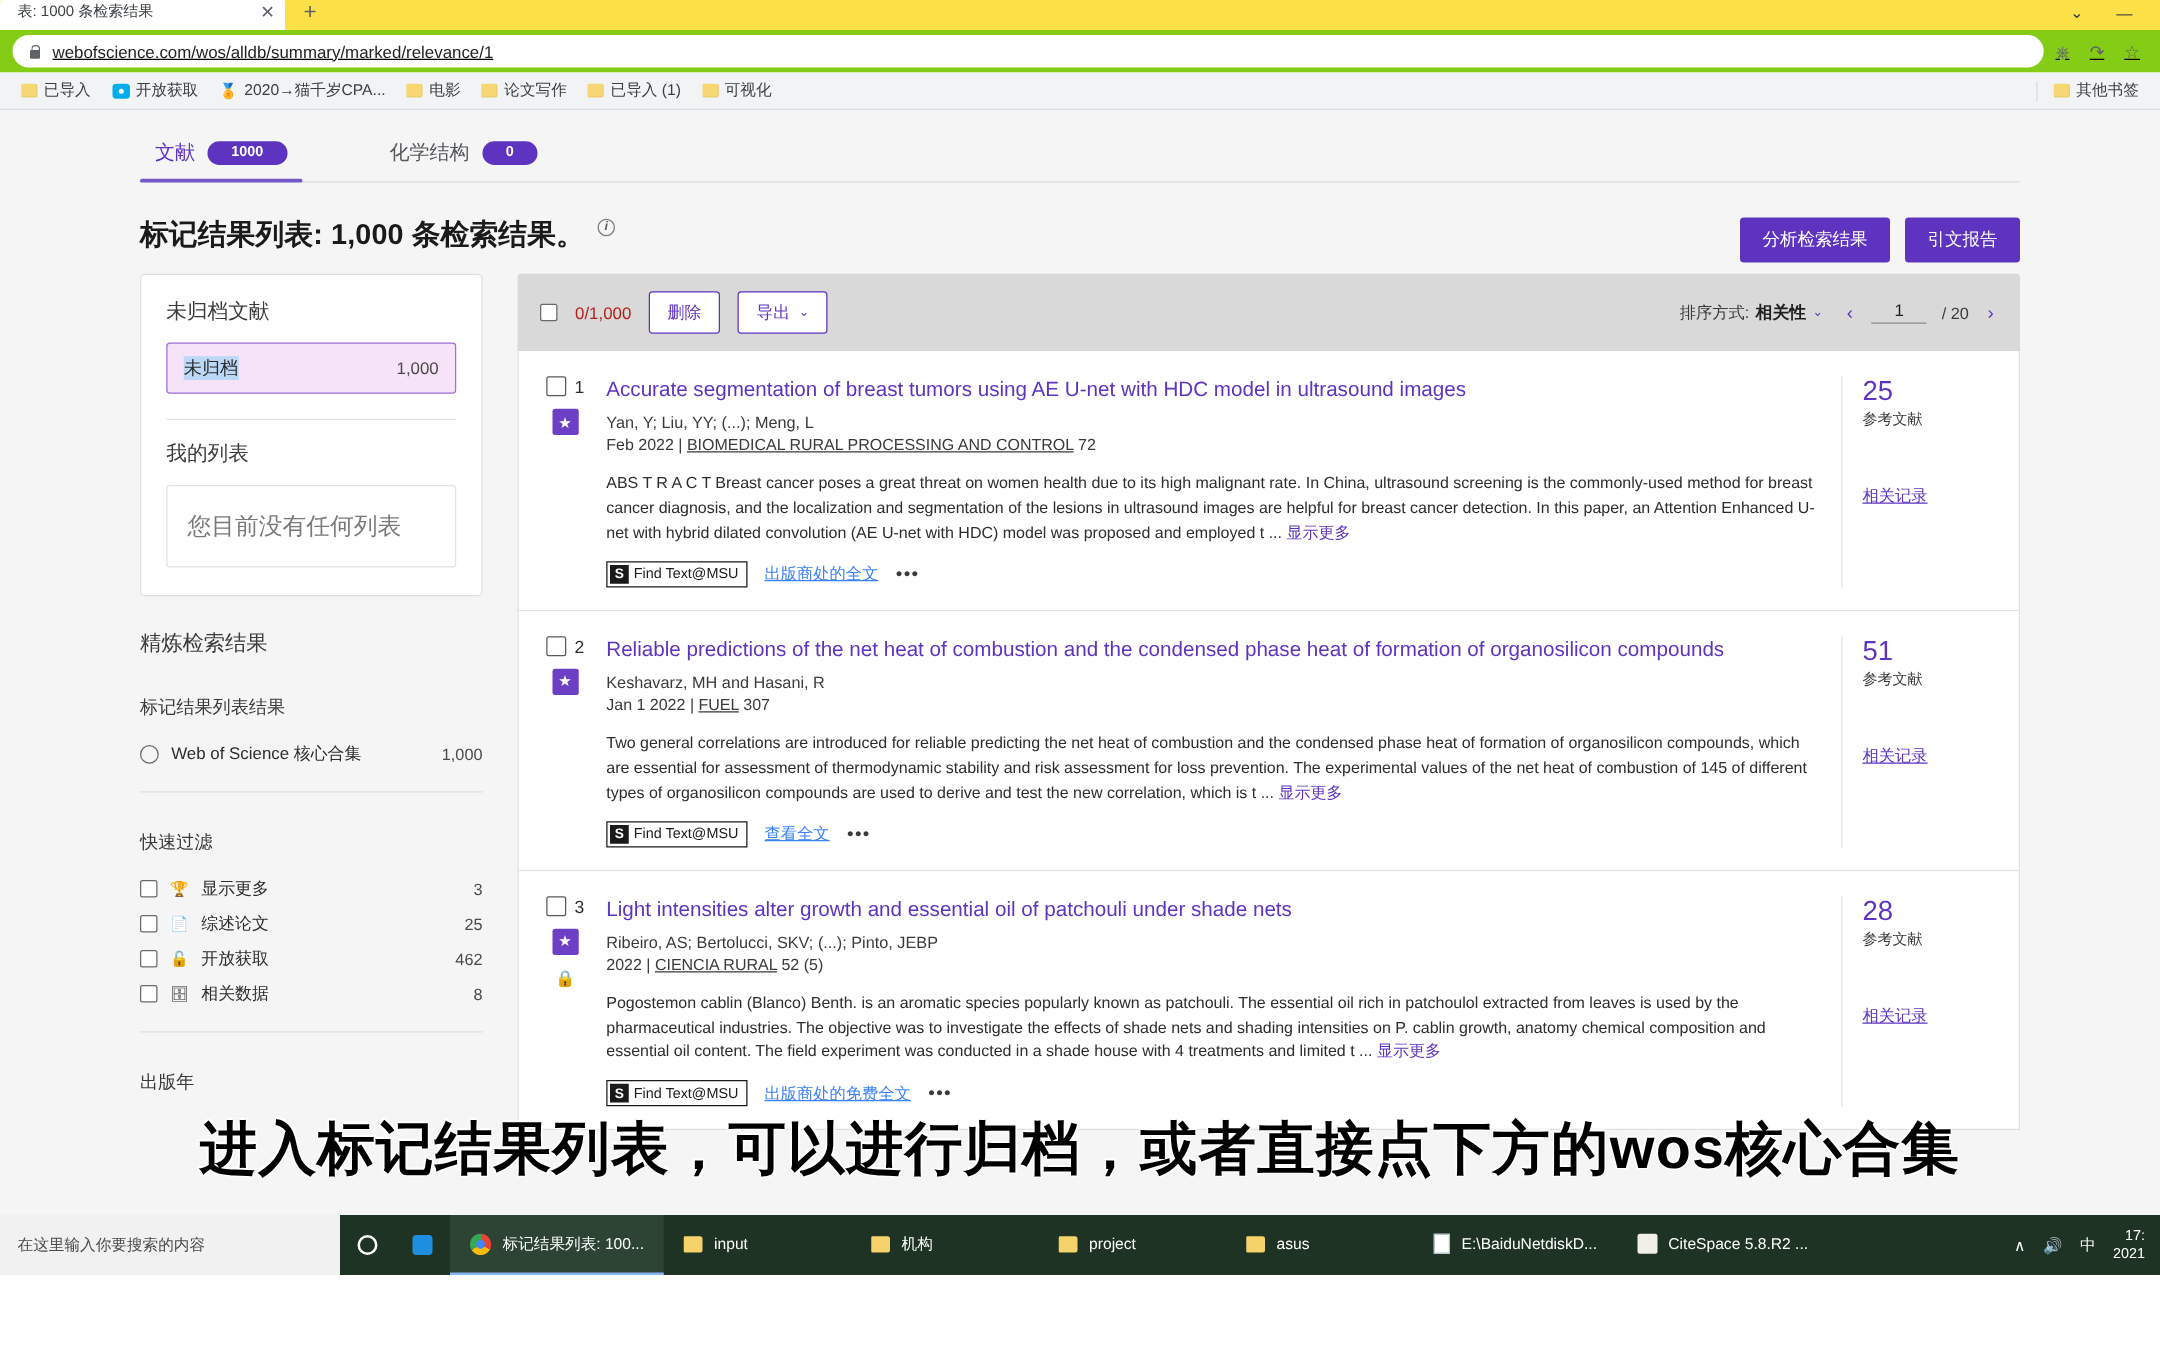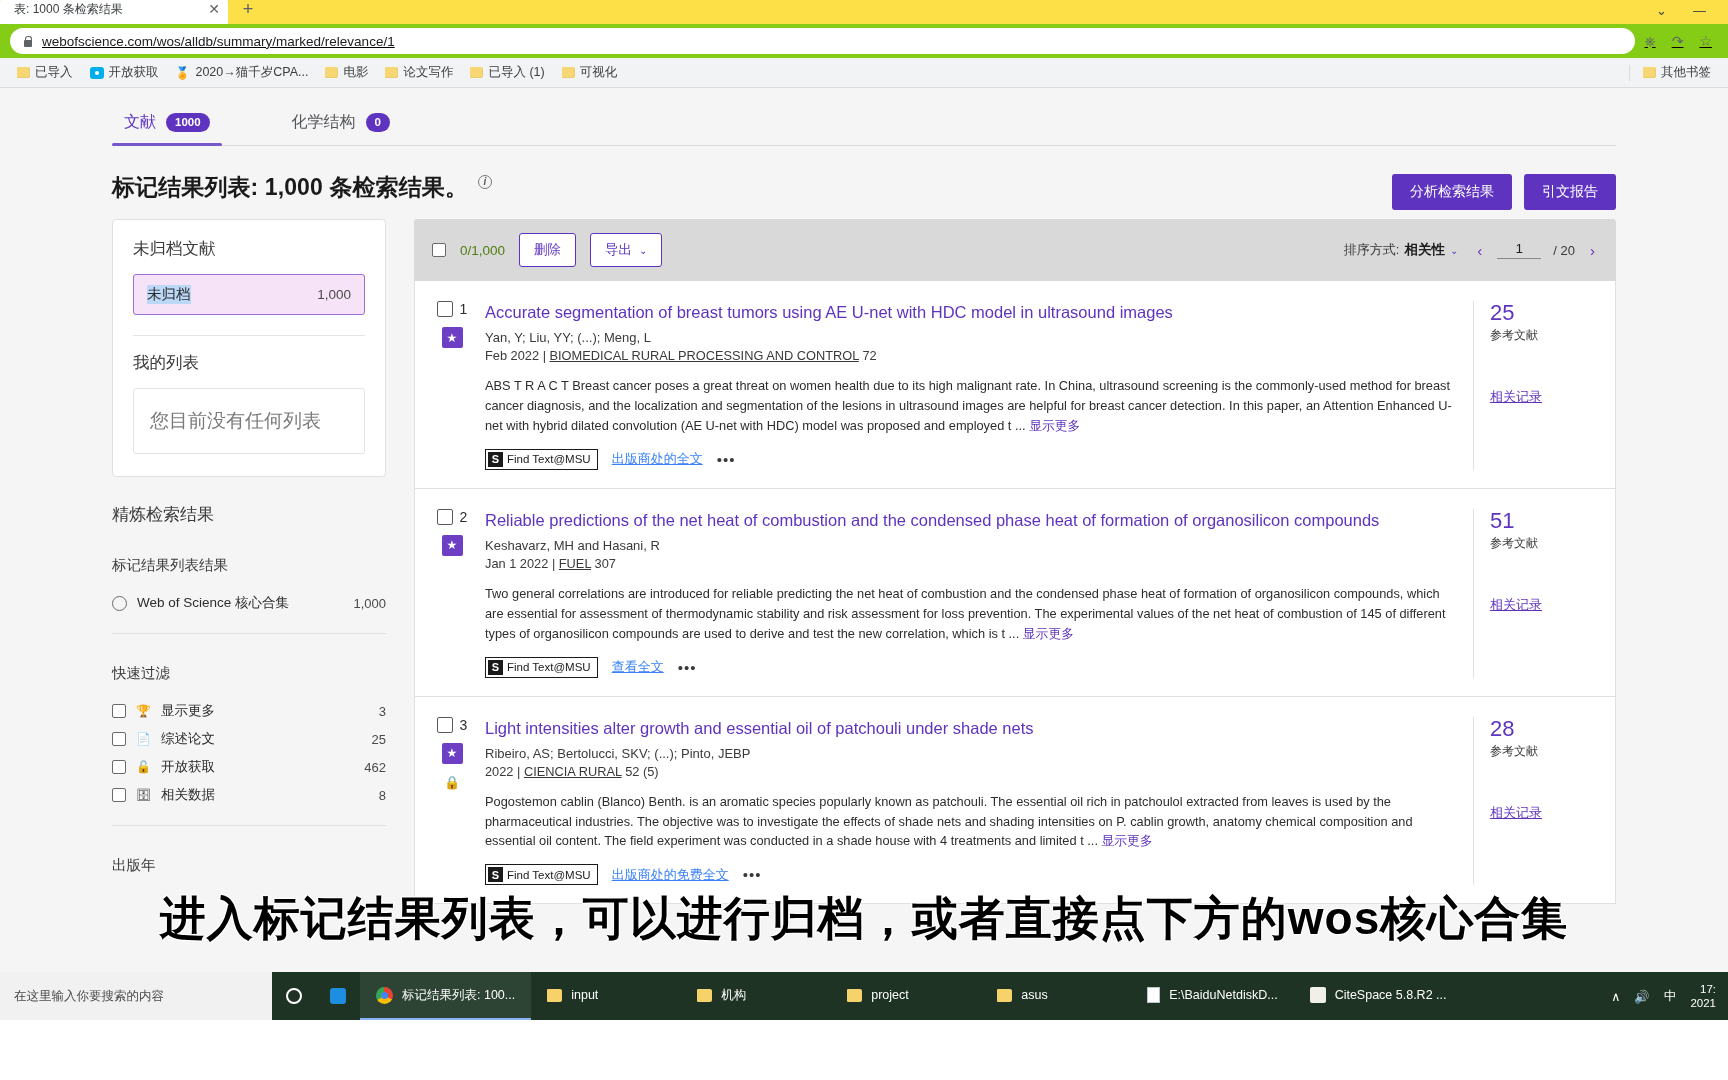--- a/index.html
+++ b/index.html
@@ -94,21 +94,21 @@
     padding: 6px 12px 12px 12px; font-size: 16px; color: #5e33bf;
     cursor: pointer; position: relative;
   }
   .wtab.inactive { color: #53565a; }
   .wtab.active::after {
     content: ""; position: absolute; left: 0; right: 0; bottom: -1px;
     height: 3px; background: #7558c9; border-radius: 2px;
   }
   .pill {
     background: #5e33bf; color: #fff; font-size: 11.5px; font-weight: bold;
-    border-radius: 10px; padding: 2px 9px; line-height: 1.3;
+    border-radius: 10px; padding: 2px 19px; line-height: 1.3;
   }
 
   .title-row {
     display: flex; align-items: flex-start; gap: 10px;
     padding-top: 26px; padding-bottom: 6px;
   }
   .page-title { font-size: 23px; font-weight: bold; color: #1a1a1a; letter-spacing: .1px; }
   .info-icon {
     width: 14px; height: 14px; border: 1.3px solid #7a7a7a; border-radius: 50%;
     font-size: 10px; color: #5a5a5a; text-align: center; line-height: 12px;
@@ -192,21 +192,21 @@
   .row-count { margin-left: auto; font-size: 13px; color: #4a4a4a; }
   .sec-hr { height: 1px; background: #e0e0e0; margin: 16px 0 0 0; }
   .qf-ico { font-size: 12px; width: 15px; text-align: center; flex: none; }
 
   
   .results { flex: 1; min-width: 0; }
   .results-toolbar {
     background: #d9d9d9; border-radius: 3px 3px 0 0;
     display: flex; align-items: center; padding: 14px 18px; gap: 14px;
   }
-  .sel-count { font-size: 13.5px; color: #4d7c0f; }
+  .sel-count { font-size: 13.5px; color: #b91c1c; }
   .btn-outline {
     background: #fff; border: 1.3px solid #5e33bf; color: #5e33bf;
     border-radius: 3px; padding: 7px 14px; font-size: 13.5px;
     cursor: pointer; font-family: inherit;
     display: inline-flex; align-items: center; gap: 7px;
   }
   .toolbar-right { margin-left: auto; display: flex; align-items: center; gap: 16px; }
   .sortby { font-size: 13px; color: #3a3a3a; display: flex; align-items: center; gap: 5px; cursor: pointer; }
   .sortby b { color: #1f1f1f; font-size: 13.5px; }
   .chev { font-size: 10px; color: #5e33bf; }

